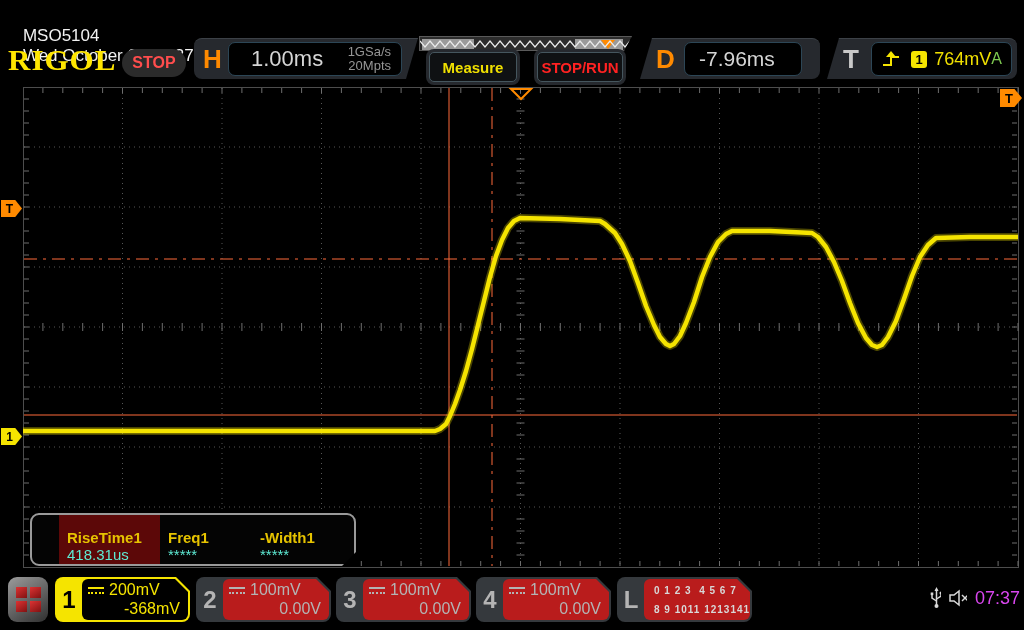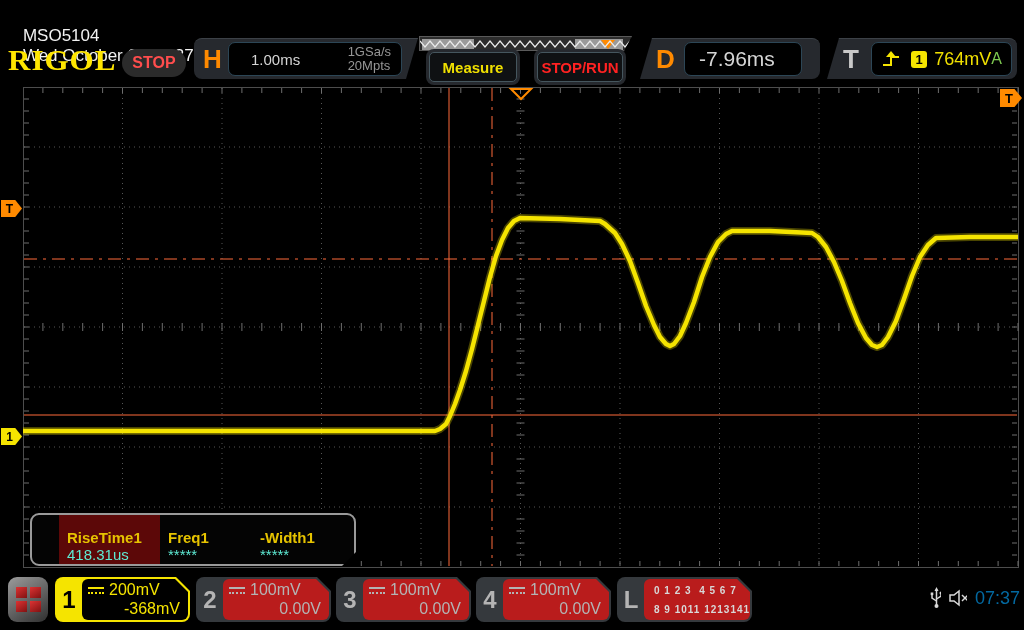--- a/index.html
+++ b/index.html
@@ -17,22 +17,22 @@
         border-radius:14px;color:#ff4d4d;font-weight:bold;font-size:16px;display:flex;
         align-items:center;justify-content:center;}
   .panel{position:absolute;top:38px;height:40px;background:#26292e;border-top:1px solid #3c4147;}
   .panel .biglab{font-size:26px;font-weight:bold;line-height:40px;}
   .screenbox{position:absolute;top:3px;bottom:3px;background:#000;border:1px solid #2c4656;border-radius:7px;
         display:flex;align-items:center;}
   #h-panel{left:194px;width:224px;border-radius:8px 0 0 8px;
         clip-path:polygon(0 0,100% 0,calc(100% - 12px) 100%,0 100%);}
   #h-panel .biglab{position:absolute;left:9px;color:#ff8a00;}
   #h-panel .screenbox{left:34px;right:16px;}
-  .timebase{color:#d5d5d5;font-size:15px;margin-left:22px;flex:1;}
-  .acqinfo{color:#969696;font-size:13px;line-height:1.05;margin-right:10px;}
+  .timebase{color:#d5d5d5;font-size:22px;margin-left:22px;flex:1;}
+  .acqinfo{color:#969696;font-size:13px;line-height:1.05;text-align:right;margin-right:10px;}
   #preview-bar{position:absolute;left:419px;top:36px;width:211px;height:13px;background:#2c2c2c;
         border:1px solid #5a5a5a;clip-path:polygon(0 0,100% 0,calc(100% - 8px) 100%,0 100%);}
   .hbtn{position:absolute;top:52px;height:28px;background:#0f1113;border:1px solid #45565e;
         box-shadow:0 0 0 3px #26292e;border-radius:5px;display:flex;align-items:center;justify-content:center;
         font-size:15px;font-weight:bold;}
   #measure-btn{left:429px;width:86px;color:#f0e000;}
   #stoprun-btn{left:537px;width:84px;color:#ff2222;}
   #d-panel{left:640px;width:180px;border-radius:0 8px 8px 0;
         clip-path:polygon(12px 0,100% 0,100% 100%,0 100%);}
   #d-panel .biglab{position:absolute;left:16px;color:#ff8a00;}
@@ -88,21 +88,21 @@
   .ch-active .vals{background:#000;color:#f5e400;}
   .ch-idle{background:#35393d;}
   .ch-idle .num{color:#b4b4b4;}
   .ch-idle .vals{background:#b91c1c;color:#b4b4b4;}
   .dc{display:inline-block;width:16px;}
   .dc .l1{display:block;height:0;border-top:2px solid currentColor;margin-bottom:3px;}
   .dc .l2{display:block;height:0;border-top:2px dotted currentColor;}
   #logic-box{left:617px;}
   #logic-box .vals{justify-content:center;gap:8px;padding-left:10px;}
   #logic-box .lrow{font-size:10px;font-weight:bold;color:#d8d8d8;letter-spacing:1px;white-space:pre;text-align:left;}
-  #status-icons{position:absolute;left:930px;top:585px;width:90px;height:26px;display:flex;align-items:center;gap:8px;color:#0369a1;}
+  #status-icons{position:absolute;left:930px;top:585px;width:90px;height:26px;display:flex;align-items:center;gap:8px;color:#d946ef;}
   #clock{font-size:18px;}
 </style>
 </head>
 <body>
 
 <div id="screen">
 
   <div id="topbar">
     <span class="model">MSO5104</span>
     <span>Wed October 08 07:37:28 2025</span>

